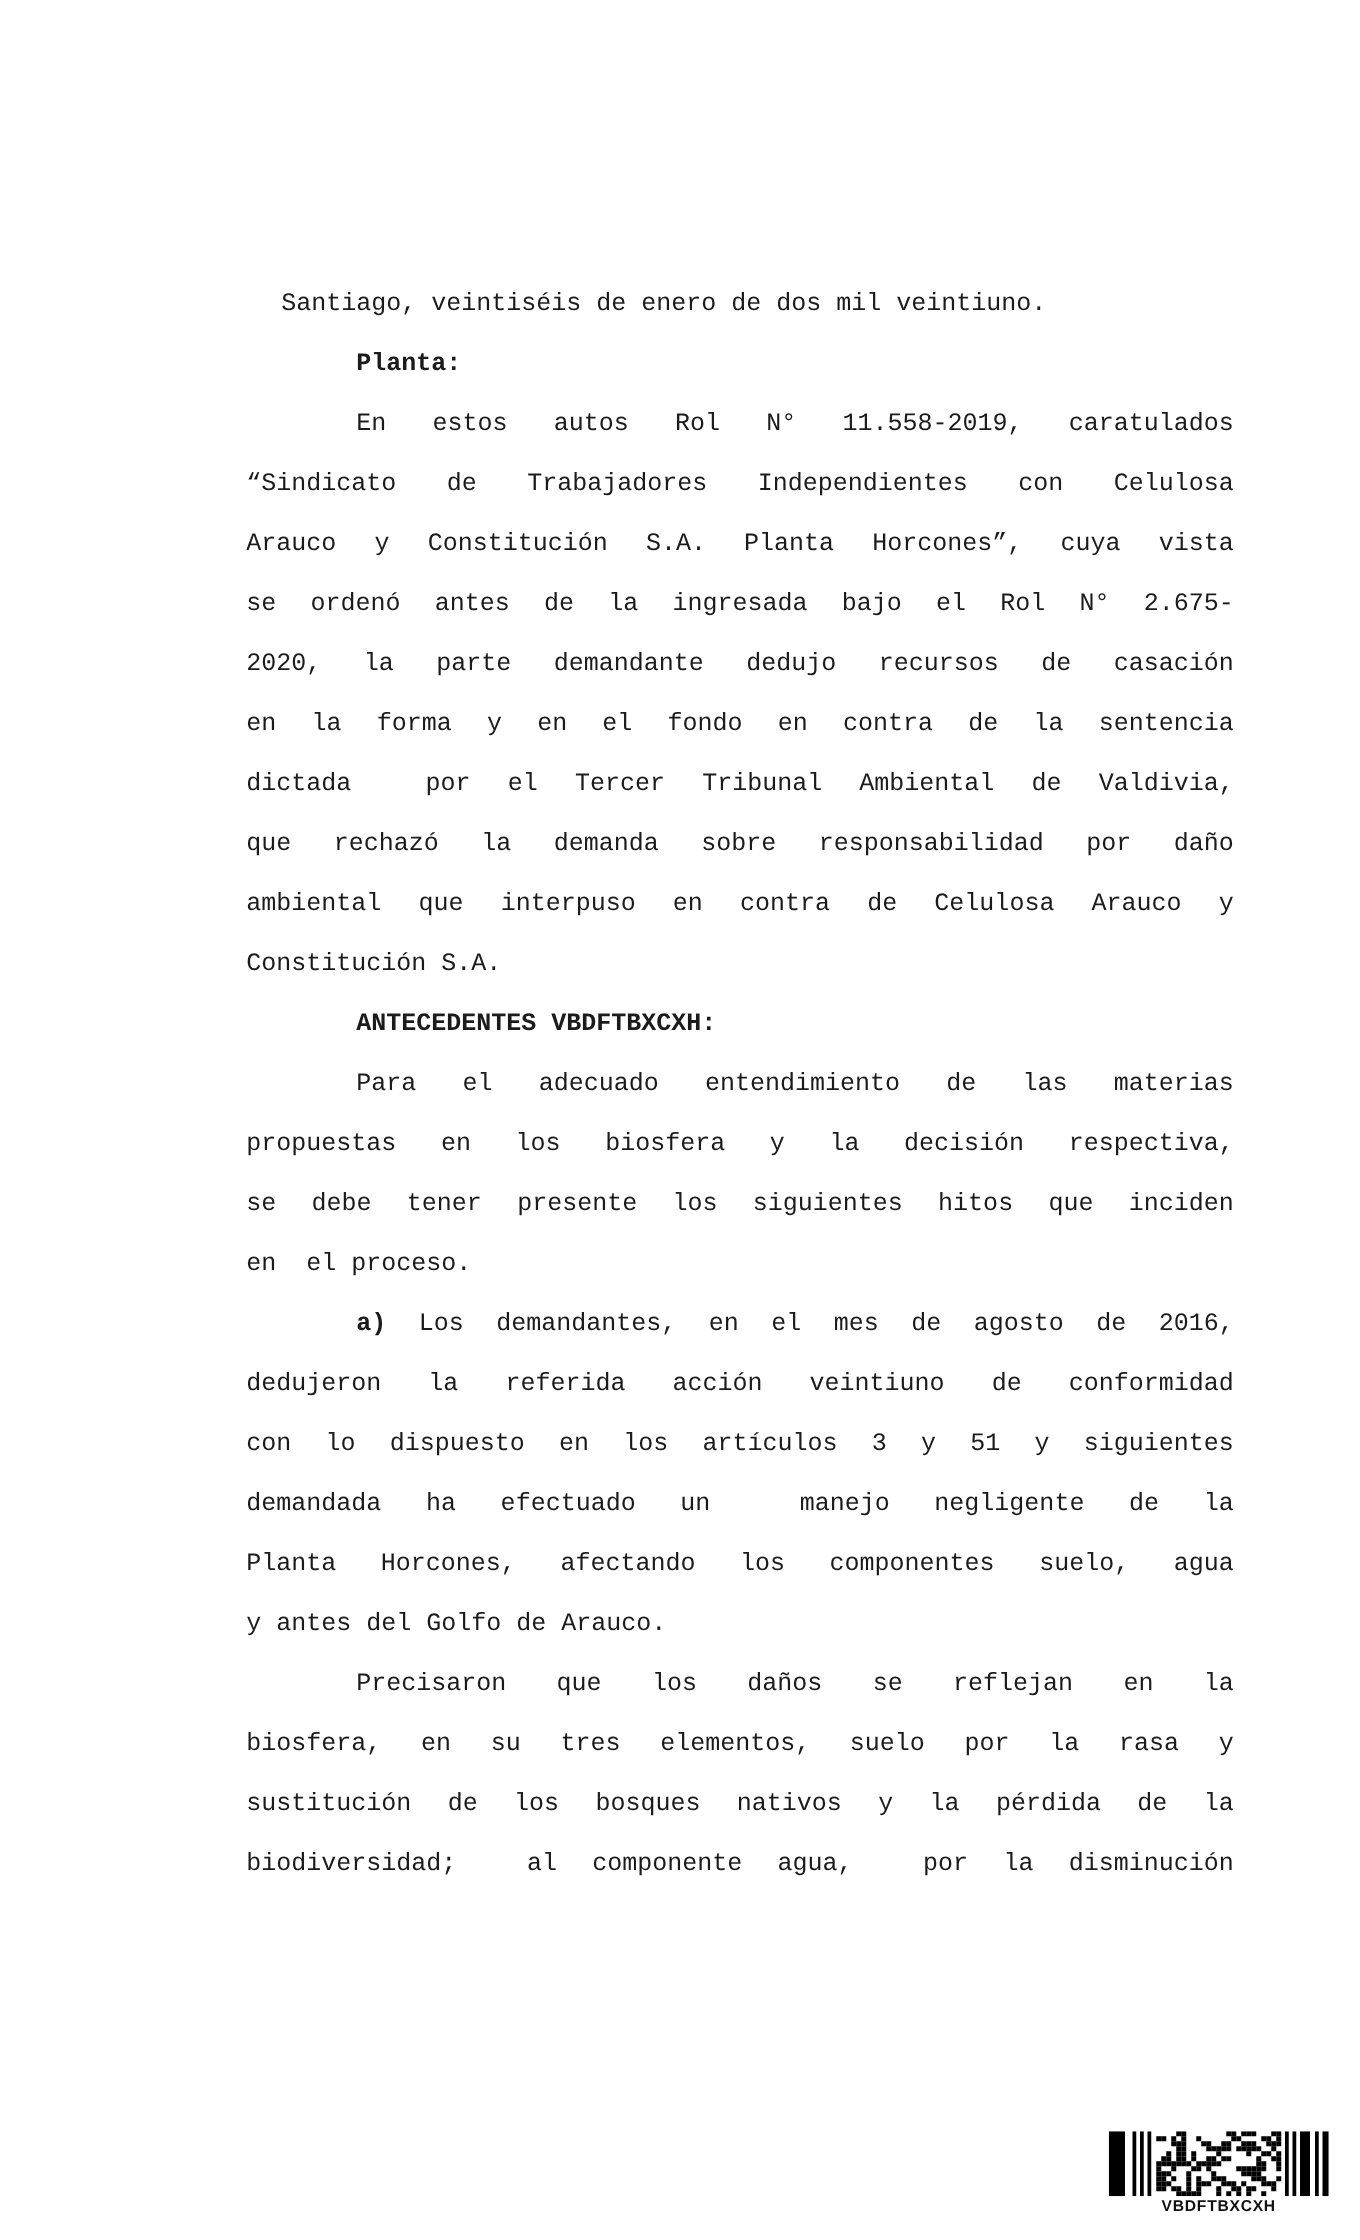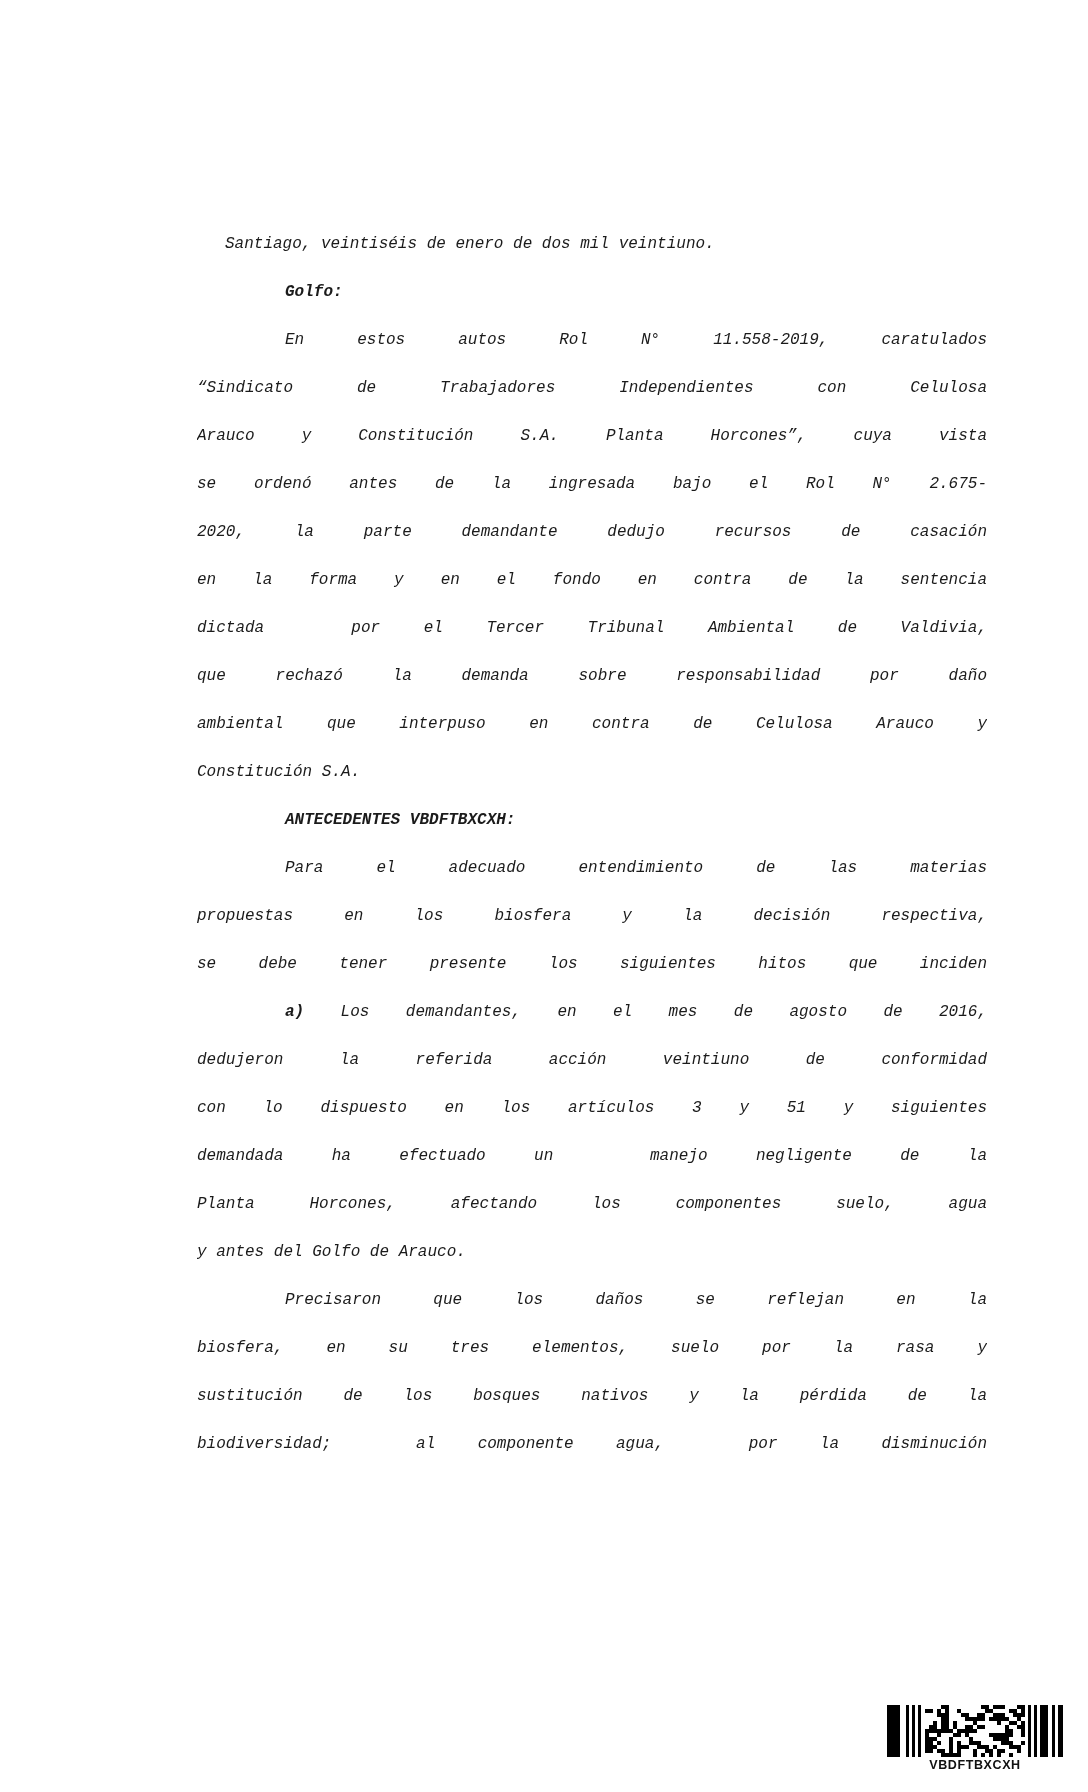--- a/index.html
+++ b/index.html
@@ -18,24 +18,23 @@
   }
   .textblock {
     position: absolute;
     left: 197px;
     top: 220px;
     width: 790px;
   }
   .line {
     height: 48px;
     line-height: 48px;
-    font-size: 16px;
+    font-size: 20px;
     overflow: hidden;
     white-space: normal;
-    font-style: italic;
   }
   .line.j {
     text-align: justify;
   }
   
   .line.j::after {
     content: "";
     display: inline-block;
     width: 100%;
     height: 0;
@@ -60,35 +59,36 @@
     line-height: 15px;
     margin-top: 1px;
   }
 </style>
 </head>
 <body>
 
 <div class="page">
   <div class="textblock">
       <div class="line" style="padding-left: 28px;"><span>Santiago, veintiséis de enero de dos mil veintiuno.</span></div>
-      <div class="line" style="padding-left: 88px;"><b>Golfo:</b></div>
+      <div class="line" style="padding-left: 88px;"><b>Planta:</b></div>
       <div class="line j" style="padding-left: 88px;"><span>En estos autos Rol N° 11.558-2019, caratulados</span></div>
       <div class="line j"><span>“Sindicato de Trabajadores Independientes con Celulosa</span></div>
       <div class="line j"><span>Arauco y Constitución S.A. Planta Horcones”, cuya vista</span></div>
       <div class="line j"><span>se ordenó antes de la ingresada bajo el Rol N° 2.675-</span></div>
       <div class="line j"><span>2020, la parte demandante dedujo recursos de casación</span></div>
       <div class="line j"><span>en la forma y en el fondo en contra de la sentencia</span></div>
       <div class="line j"><span>dictada&nbsp; por el Tercer Tribunal Ambiental de Valdivia,</span></div>
       <div class="line j"><span>que rechazó la demanda sobre responsabilidad por daño</span></div>
       <div class="line j"><span>ambiental que interpuso en contra de Celulosa Arauco y</span></div>
       <div class="line"><span>Constitución S.A.</span></div>
       <div class="line" style="padding-left: 88px;"><b>ANTECEDENTES VBDFTBXCXH:</b></div>
       <div class="line j" style="padding-left: 88px;"><span>Para el adecuado entendimiento de las materias</span></div>
       <div class="line j"><span>propuestas en los biosfera y la decisión respectiva,</span></div>
       <div class="line j"><span>se debe tener presente los siguientes hitos que inciden</span></div>
+      <div class="line"><span>en&nbsp; el proceso.</span></div>
       <div class="line j" style="padding-left: 88px;"><b>a)</b><span> Los demandantes, en el mes de agosto de 2016,</span></div>
       <div class="line j"><span>dedujeron la referida acción veintiuno de conformidad</span></div>
       <div class="line j"><span>con lo dispuesto en los artículos 3 y 51 y siguientes</span></div>
       <div class="line j"><span>demandada ha efectuado un&nbsp; manejo negligente de la</span></div>
       <div class="line j"><span>Planta Horcones, afectando los componentes suelo, agua</span></div>
       <div class="line"><span>y antes del Golfo de Arauco.</span></div>
       <div class="line j" style="padding-left: 88px;"><span>Precisaron que los daños se reflejan en la</span></div>
       <div class="line j"><span>biosfera, en su tres elementos, suelo por la rasa y</span></div>
       <div class="line j"><span>sustitución de los bosques nativos y la pérdida de la</span></div>
       <div class="line j"><span>biodiversidad;&nbsp; al componente agua,&nbsp; por la disminución</span></div>

